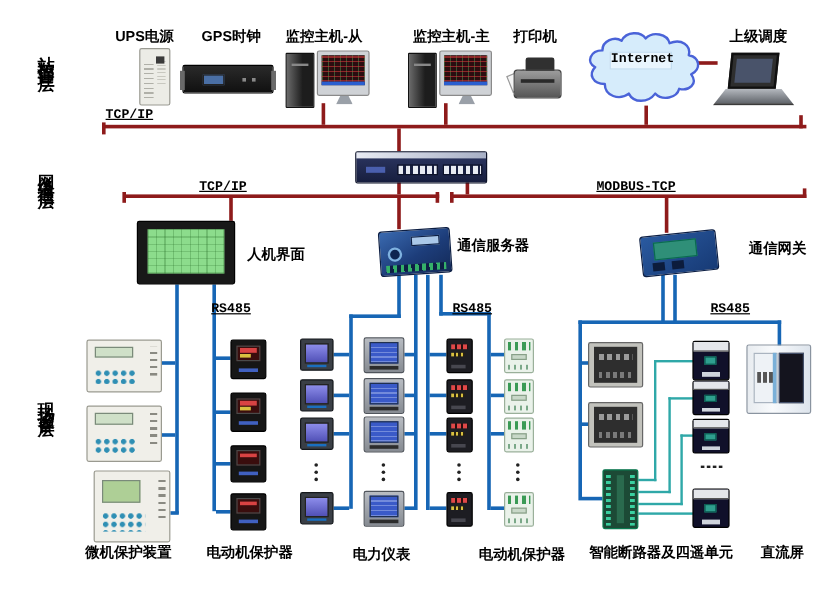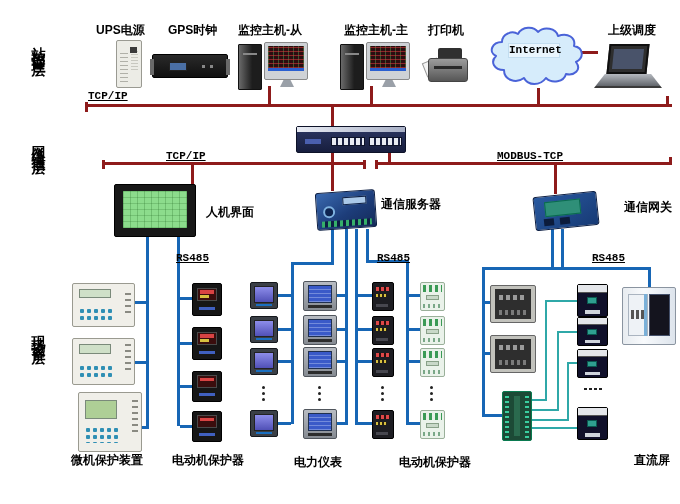--- a/index.html
+++ b/index.html
@@ -508,15 +508,16 @@
     <i class="dc-left"></i>
       <i class="dc-row"></i>
       <i class="dc-accent"></i>
       <i class="dc-scr"></i>
   </div>
 
   <div class="lbl txt" style="left:71px;top:452px">微机保护装置</div>
   <div class="lbl txt" style="left:172px;top:452px">电动机保护器</div>
   <div class="lbl txt" style="left:294px;top:454px">电力仪表</div>
   <div class="lbl txt" style="left:399px;top:454px">电动机保护器</div>
+  <div class="lbl txt" style="left:491px;top:452px">智能断路器及四遥单元</div>
   <div class="lbl txt" style="left:634px;top:452px">直流屏</div>
 
 </div>
 
 </body></html>

